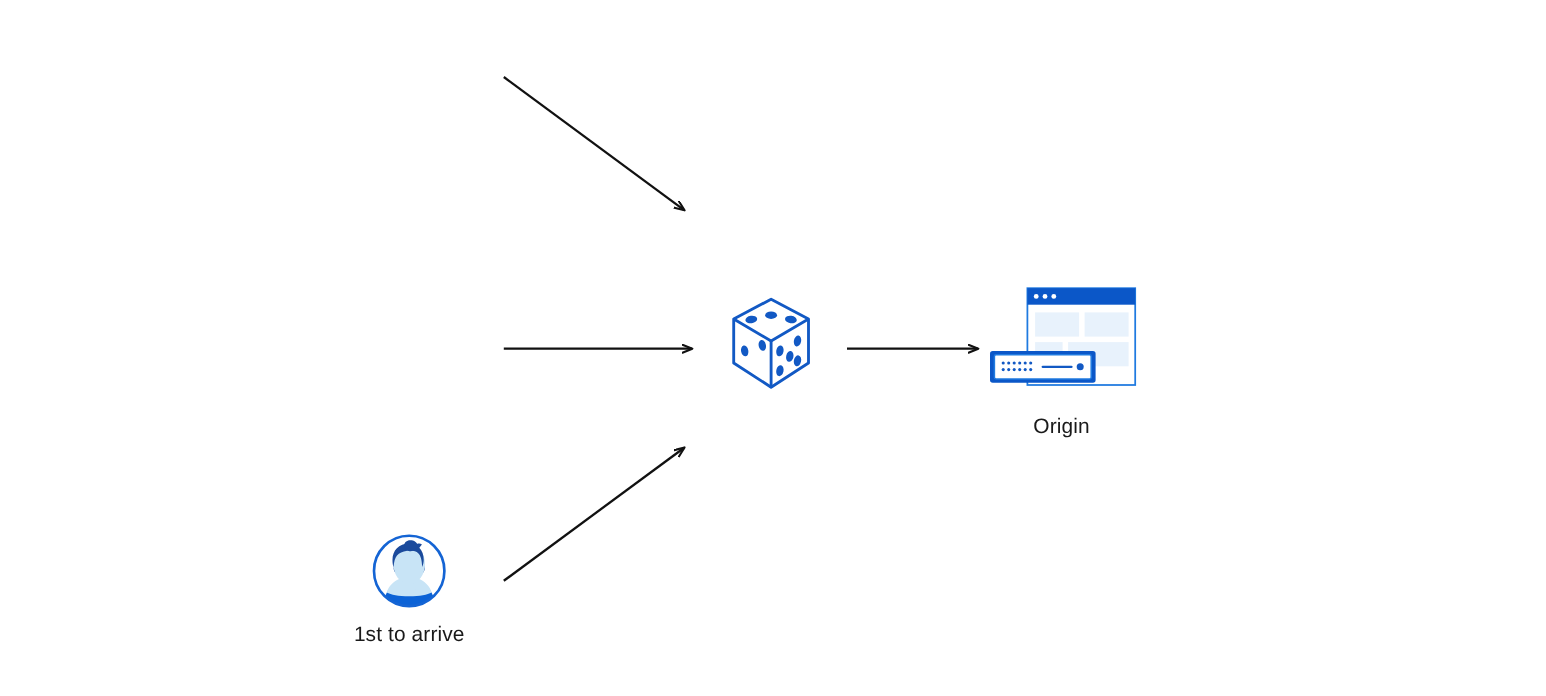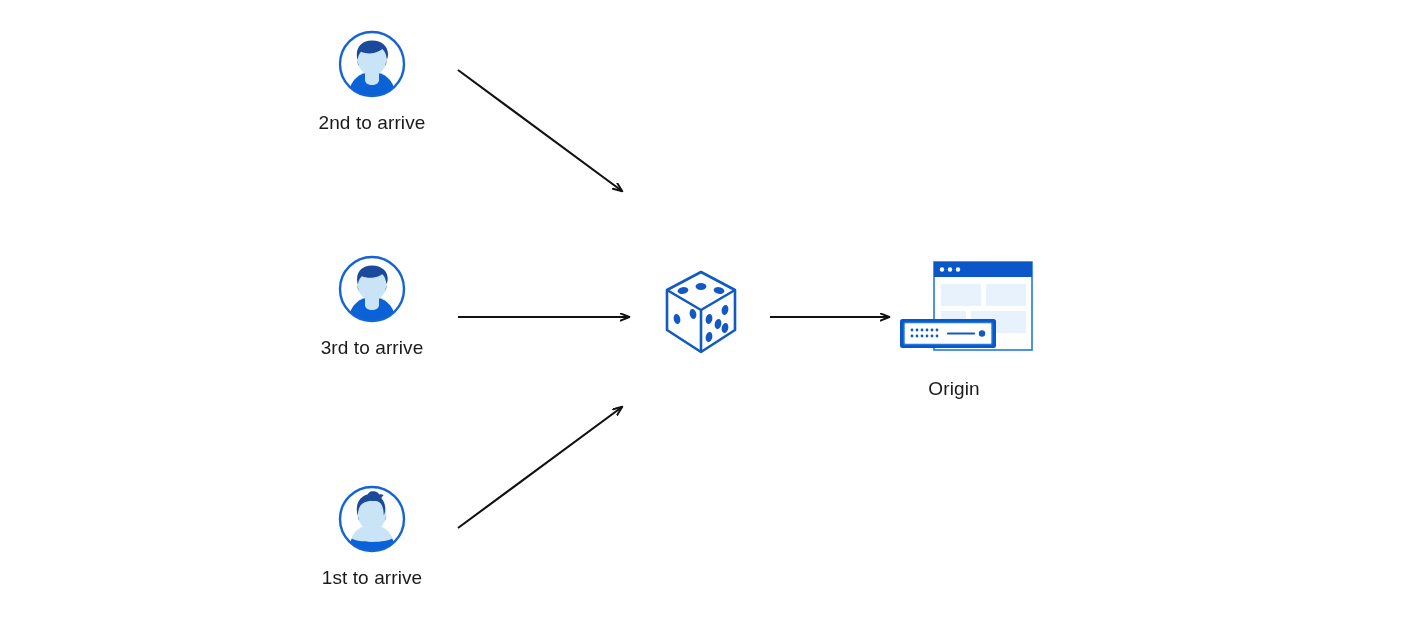--- a/index.html
+++ b/index.html
@@ -50,21 +50,21 @@
   
   #person-1 { left: 336px; top: 28px; }
   #person-2 { left: 336px; top: 253px; }
   #person-3 { left: 336px; top: 483px; text-decoration: underline; }
   #person-1 .node-label,
   #person-2 .node-label,
   #person-3 .node-label { top: 84px; }
 
   #dice-node { left: 663px; top: 268px; }
   #origin-node { left: 896px; top: 258px; }
-  #origin-node .node-label { top: 120px; left: 58px; text-align: center; }
+  #origin-node .node-label { top: 120px; left: 69px; text-align: center; }
 </style>
 </head>
 <body>
 
 <div class="canvas">
 
   <svg class="arrows" viewBox="0 0 1405 633" width="1405" height="633" xmlns="http://www.w3.org/2000/svg">
     <defs>
       <marker id="arrowhead" markerWidth="11" markerHeight="11" refX="9.2" refY="4" orient="auto" markerUnits="userSpaceOnUse">
         <path d="M0.6,0.4 L9.6,4 L0.6,7.6" fill="none" stroke="#111111" stroke-width="1.9" stroke-linecap="round" stroke-linejoin="round"></path>
@@ -73,61 +73,21 @@
 
     <line x1="458" y1="70" x2="622" y2="191" stroke="#111111" stroke-width="2.1" marker-end="url(#arrowhead)"></line>
 
     <line x1="458" y1="317" x2="629" y2="317" stroke="#111111" stroke-width="2.1" marker-end="url(#arrowhead)"></line>
 
     <line x1="458" y1="528" x2="622" y2="407" stroke="#111111" stroke-width="2.1" marker-end="url(#arrowhead)"></line>
 
     <line x1="770" y1="317" x2="889" y2="317" stroke="#111111" stroke-width="2.1" marker-end="url(#arrowhead)"></line>
   </svg>
 
-  <div class="node" id="person-1">
-    <svg class="node-icon" width="72" height="72" viewBox="0 0 72 72" xmlns="http://www.w3.org/2000/svg">
-      <defs>
-        <clipPath id="clip-av1">
-            <circle cx="36" cy="36" r="32"></circle>
-          </clipPath>
-      </defs>
-      <circle cx="36" cy="36" r="32" fill="#ffffff"></circle>
-      <g clip-path="url(#clip-av1)">
-        <path d="M36 44c-13 0-21 8.5-23 19.5 0 4 0 9 0 9h46s0-5 0-9C57 52.5 49 44 36 44z" fill="#0b62d6"></path>
-        <path d="M29 40h14v12c0 3-3.2 5-7 5s-7-2-7-5z" fill="#c8e4f6"></path>
-        <ellipse cx="25.4" cy="33.8" rx="3.3" ry="4.6" fill="#c8e4f6" stroke="#1b4a9c" stroke-width="1.1"></ellipse>
-        <ellipse cx="46.6" cy="33.8" rx="3.3" ry="4.6" fill="#c8e4f6" stroke="#1b4a9c" stroke-width="1.1"></ellipse>
-        <path d="M36 14c-9.4 0-14.6 6.4-14.6 15.6 0 9.6 5.6 18.4 14.6 18.4s14.6-8.8 14.6-18.4C50.6 20.4 45.4 14 36 14z" fill="#c8e4f6"></path>
-        <path d="M36 12.4c-9.6 0-15.2 6-15.2 14.2 0 2.3.3 4 .8 5.3.6-4.2 1.9-6.7 3.6-8.2 3.2 1.6 8.3 2.2 12.3 1.3 3.8-.8 6.9-2.3 8.8-3.9 2.4 1.9 3.9 5 4.6 10.6.7-1.4 1.1-3.1 1.1-5.4 0-8-5.9-13.9-16-13.9z" fill="#1b4a9c"></path>
-      </g>
-      <circle cx="36" cy="36" r="32" fill="none" stroke="#1464d4" stroke-width="2.4"></circle>
-    </svg>
-    <div class="node-label">2nd to arrive</div>
-  </div>
 
-  <div class="node" id="person-2">
-    <svg class="node-icon" width="72" height="72" viewBox="0 0 72 72" xmlns="http://www.w3.org/2000/svg">
-      <defs>
-        <clipPath id="clip-av2">
-            <circle cx="36" cy="36" r="32"></circle>
-          </clipPath>
-      </defs>
-      <circle cx="36" cy="36" r="32" fill="#ffffff"></circle>
-      <g clip-path="url(#clip-av2)">
-        <path d="M36 44c-13 0-21 8.5-23 19.5 0 4 0 9 0 9h46s0-5 0-9C57 52.5 49 44 36 44z" fill="#0b62d6"></path>
-        <path d="M29 40h14v12c0 3-3.2 5-7 5s-7-2-7-5z" fill="#c8e4f6"></path>
-        <ellipse cx="25.4" cy="33.8" rx="3.3" ry="4.6" fill="#c8e4f6" stroke="#1b4a9c" stroke-width="1.1"></ellipse>
-        <ellipse cx="46.6" cy="33.8" rx="3.3" ry="4.6" fill="#c8e4f6" stroke="#1b4a9c" stroke-width="1.1"></ellipse>
-        <path d="M36 14c-9.4 0-14.6 6.4-14.6 15.6 0 9.6 5.6 18.4 14.6 18.4s14.6-8.8 14.6-18.4C50.6 20.4 45.4 14 36 14z" fill="#c8e4f6"></path>
-        <path d="M36 12.6c-9.4 0-14.9 5.6-14.9 13.4 0 2.2.3 3.9.8 5.2.9-4.3 2.3-6.6 4.1-7.9 3.3 1.4 7.9 1.9 11.7 1.2 3.6-.7 6.6-1.9 8.5-3.3 2.2 1.8 3.6 4.6 4.3 10 .7-1.4 1.2-3.2 1.2-5.5 0-7.6-6.1-13.1-15.7-13.1z" fill="#1b4a9c"></path>
-      </g>
-      <circle cx="36" cy="36" r="32" fill="none" stroke="#1464d4" stroke-width="2.4"></circle>
-    </svg>
-    <div class="node-label">3rd to arrive</div>
-  </div>
 
   <div class="node" id="person-3">
     <svg class="node-icon" width="72" height="72" viewBox="0 0 72 72" xmlns="http://www.w3.org/2000/svg">
       <defs>
         <clipPath id="clip-av3">
             <circle cx="36" cy="36" r="32"></circle>
           </clipPath>
       </defs>
       <circle cx="36" cy="36" r="32" fill="#ffffff"></circle>
       <g clip-path="url(#clip-av3)">

